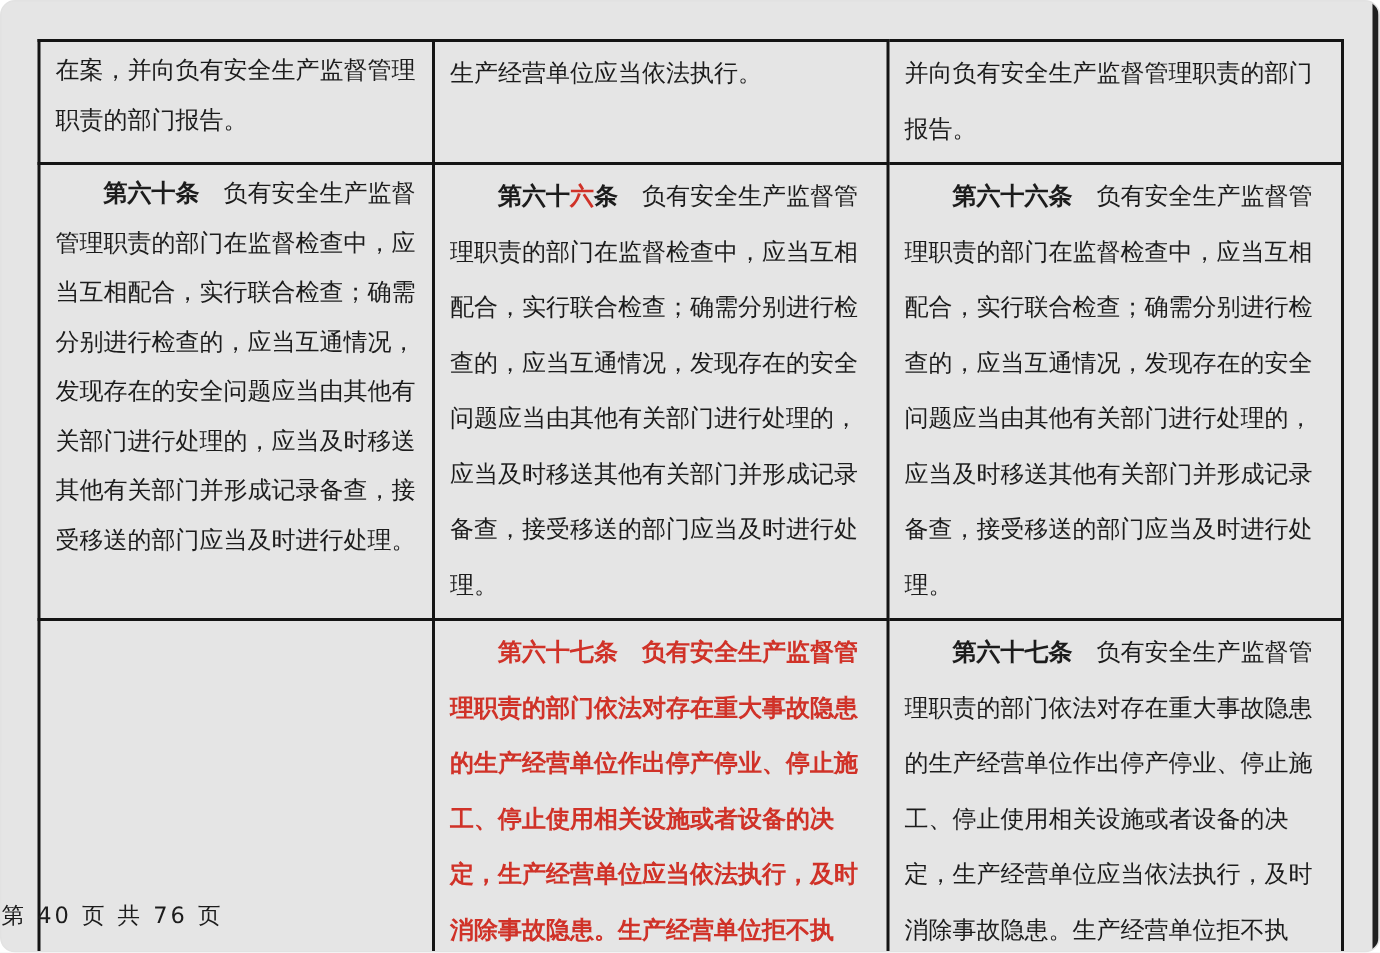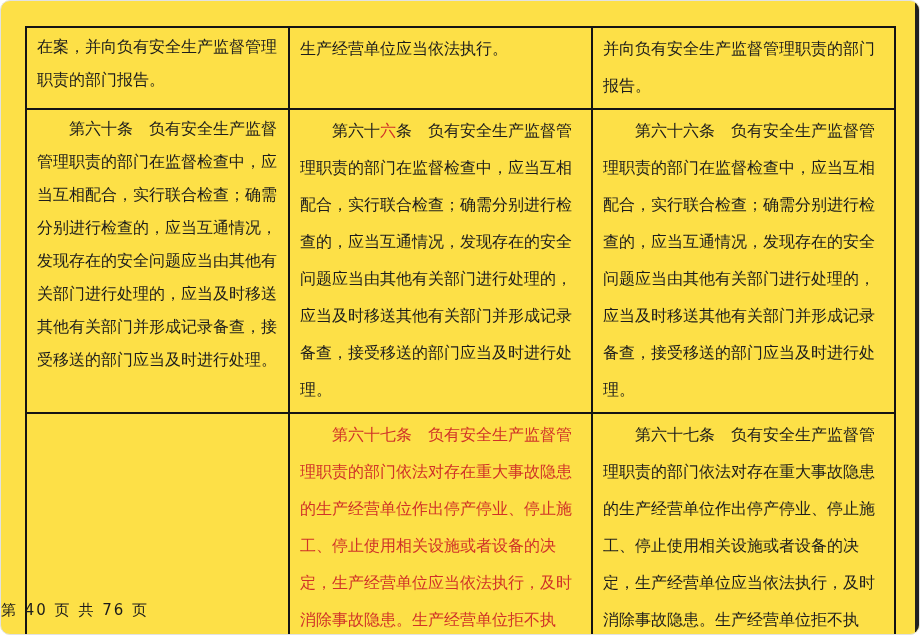--- a/index.html
+++ b/index.html
@@ -6,21 +6,21 @@
   html, body {
     margin: 0;
     padding: 0;
     background: #ffffff;
     font-family: "DejaVu Sans", "Liberation Sans", sans-serif;
   }
   .page {
     position: relative;
     width: 920px;
     height: 635px;
-    background: #fde047;
+    background: #e5e5e5;
     border: 1px solid #e2e2e2;
     border-radius: 10px;
     overflow: hidden;
     box-sizing: border-box;
   }
   .law-table {
     position: absolute;
     left: 24px;
     top: 25px;
     width: 869px;
@@ -39,21 +39,21 @@
     line-height: 37px;
     box-sizing: border-box;
     overflow: hidden;
   }
   .law-table td:first-child { line-height: 33px; }
   .law-table tr:nth-child(1) { height: 73px; }
   .law-table tr:nth-child(2) { height: 265px; }
   .law-table tr:nth-child(3) { height: 190px; }
   .para { margin: 0; }
   .para.indent { text-indent: 2em; }
-  .seg-bold { font-weight: normal; }
+  .seg-bold { font-weight: bold; }
   .seg-red { color: var(--red, #d03228); }
   .footer {
     position: absolute;
     left: 0;
     right: 0;
     top: 600px;
     text-align: left;
     font-size: 15px;
     color: #1c1c1c;
     letter-spacing: 2px;

